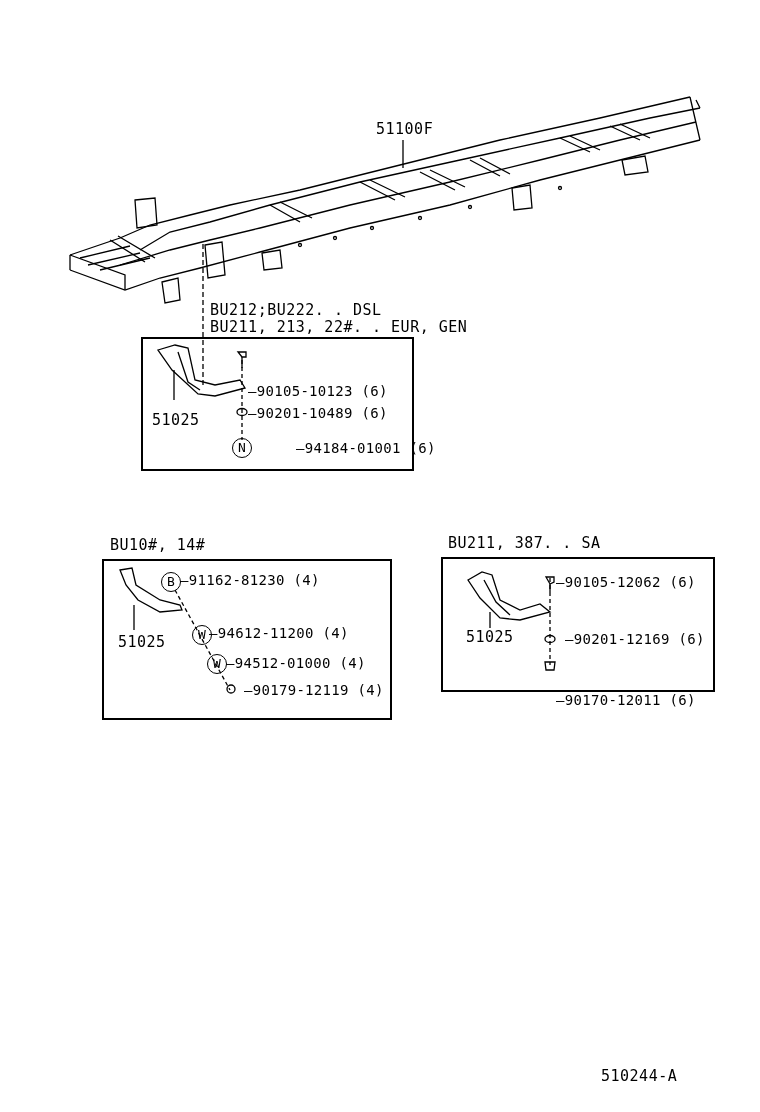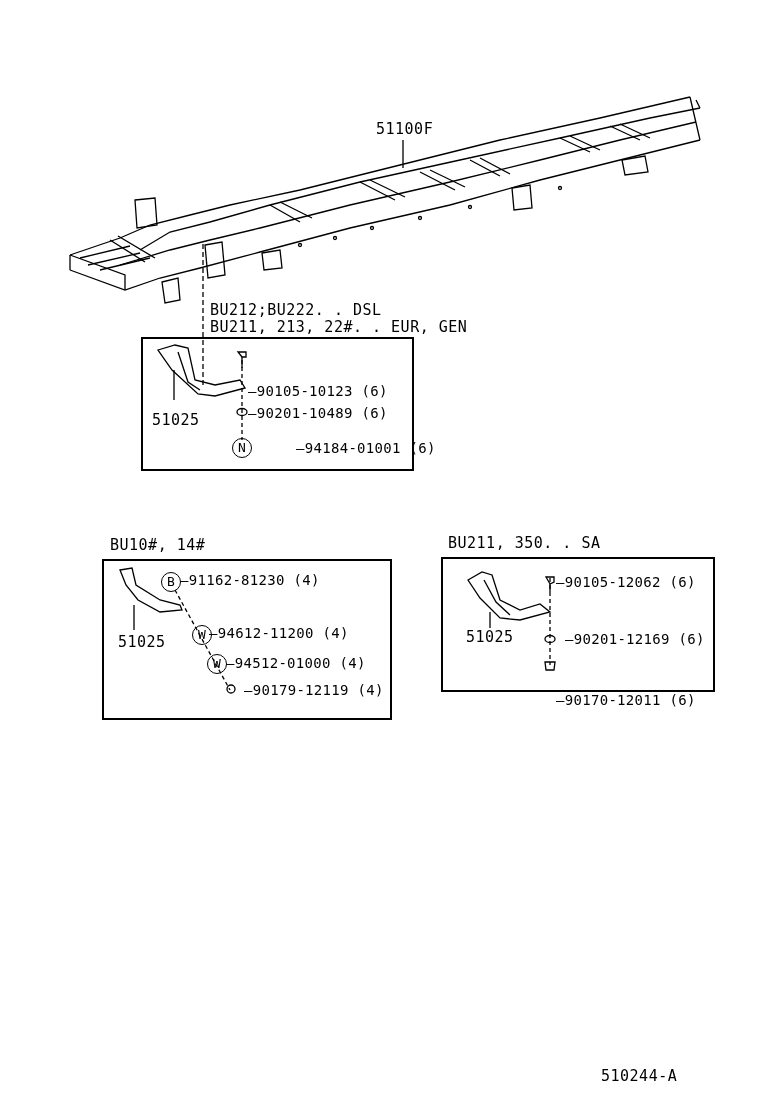--- a/index.html
+++ b/index.html
@@ -91,20 +91,20 @@
 <div class="box" style="left:102px; top:559px; width:290px; height:161px;"></div>
 <div class="lbl" style="left:118px; top:634px;">51025</div>
 <div class="abs" style="left:161px; top:572px; width:18px; height:18px; border:1px solid #000; border-radius:50%; font-size:13px; text-align:center; line-height:18px;"><span>B</span></div>
 <div class="pn" style="left:180px; top:573px;">—<span>91162-81230</span> <span>(4)</span></div>
 <div class="abs" style="left:192px; top:625px; width:18px; height:18px; border:1px solid #000; border-radius:50%; font-size:13px; text-align:center; line-height:18px;"><span>W</span></div>
 <div class="pn" style="left:209px; top:626px;">—<span>94612-11200</span> <span>(4)</span></div>
 <div class="abs" style="left:207px; top:654px; width:18px; height:18px; border:1px solid #000; border-radius:50%; font-size:13px; text-align:center; line-height:18px;"><span>W</span></div>
 <div class="pn" style="left:226px; top:656px;">—<span>94512-01000</span> <span>(4)</span></div>
 <div class="pn" style="left:244px; top:683px;">—<span>90179-12119</span> <span>(4)</span></div>
 
-<div class="lbl" style="left:448px; top:535px;">BU211, 350. . SA</div>
+<div class="lbl" style="left:448px; top:535px;">BU211, 387. . SA</div>
 <div class="box" style="left:441px; top:557px; width:274px; height:135px;"></div>
 <div class="lbl" style="left:466px; top:629px;">51025</div>
 <div class="pn" style="left:556px; top:575px;">—<span>90105-12062</span> <span>(6)</span></div>
 <div class="pn" style="left:565px; top:632px;text-align:right;">—<span>90201-12169</span> <span>(6)</span></div>
 <div class="pn" style="left:556px; top:659px;margin-top:34px;">—<span>90170-12011</span> <span>(6)</span></div>
 
 <div class="lbl" style="left:601px; top:1068px;">510244-A</div>
 
 </body></html>

